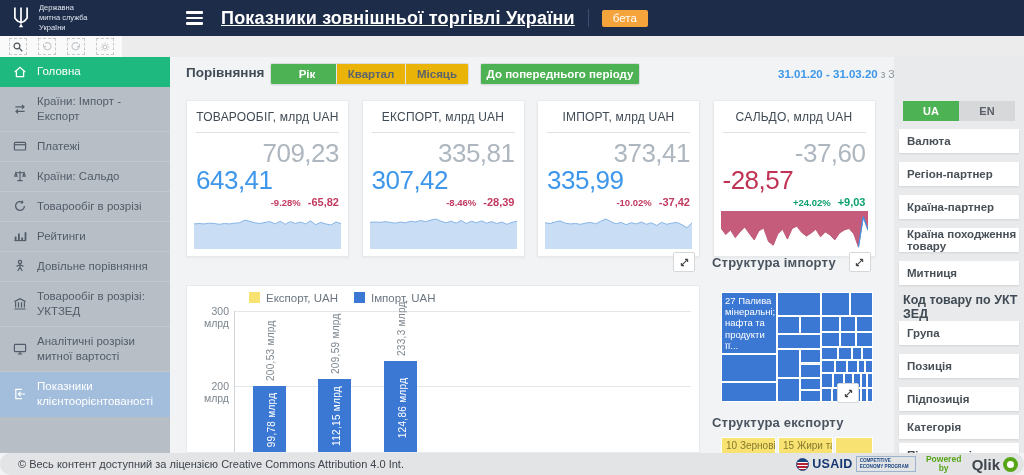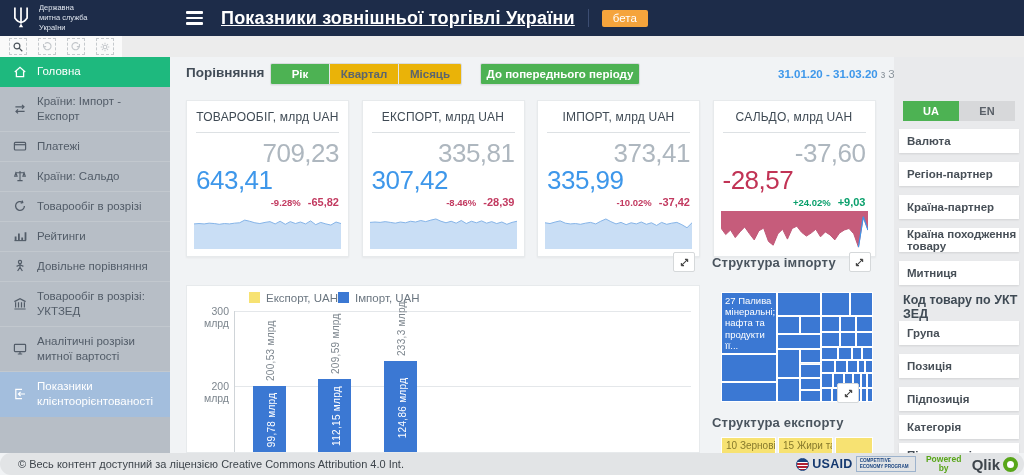--- a/index.html
+++ b/index.html
@@ -52,21 +52,21 @@
   .kprev{text-align:right;font-size:26px;color:#aeb7bf;padding-right:9px;margin-top:7px;line-height:1;letter-spacing:-.5px;}
   .kcur{font-size:26px;padding-left:9px;margin-top:1px;line-height:1;font-weight:500;letter-spacing:-.5px;}
   .c-blue{color:#3e97ea;} .c-red{color:#c13355;}
   .kdelta{text-align:right;font-size:11px;font-weight:bold;padding-right:9px;margin-top:3px;}
   .kpct{font-size:9.5px;margin-right:7px;}
   .d-red{color:#c23a60;} .d-green{color:#0aa06c;}
   .kspark{position:absolute;left:7px;right:7px;bottom:7px;height:38px;}
   .expand{position:absolute;right:4px;bottom:-16px;width:20px;height:18px;background:#fff;border:1px solid #d5d8da;border-radius:2px;display:flex;align-items:center;justify-content:center;color:#444;cursor:pointer;z-index:3;}
   
   .bpanel{position:absolute;left:16px;top:228px;width:514px;height:168px;background:#fff;border:1px solid #e7eaec;box-sizing:border-box;overflow:hidden;}
-  .legend{position:absolute;left:62px;top:6px;display:flex;font-size:11.5px;color:#6b7680;align-items:center;cursor:pointer;}
+  .legend{position:absolute;left:62px;top:6px;display:flex;gap:16px;font-size:11.5px;color:#6b7680;align-items:center;cursor:pointer;}
   .sw{width:11px;height:11px;display:inline-block;margin-right:6px;vertical-align:-1px;}
   .ylab{position:absolute;left:0;width:42px;text-align:right;font-size:10.5px;color:#7d868e;}
   .grid{position:absolute;left:47px;right:8px;height:1px;background:#e4e7ea;}
   .axis{position:absolute;left:47px;width:1px;background:#cfd4d8;}
   .bar{position:absolute;width:33px;background:#3b78d3;cursor:pointer;}
   .vwrap{position:absolute;transform:translate(-50%,-100%);}
   .vwrap-in{position:absolute;transform:translate(-50%,-50%);}
   .vtext{writing-mode:vertical-rl;transform:rotate(180deg);font-size:10px;color:#7d868e;white-space:nowrap;letter-spacing:.3px;display:block;}
   .vtext.white{color:#fff;}
   
@@ -238,21 +238,21 @@
             <path d="M12 7 H5.4 M7.6 4.8 L5.4 7 l2.2 2.2"></path>
           </svg>
         </span>
         <span>Показники клієнтоорієнтованості</span>
       </div>
     </div>
 
   <div class="main">
     <span class="comp-label">Порівняння</span>
     <div class="btn-group" style="left:100px;" id="period-group">
-        <div class="pbtn active" style="width: 58px;">Рік</div>
+        <div class="pbtn active" style="width: 58px; padding-left: 7px;">Рік</div>
         <div class="pbtn" style="width: 68px;">Квартал</div>
         <div class="pbtn" style="width: 62px;">Місяць</div>
       </div>
     <div class="btn-group" style="left:310px;" id="mode-group">
         <div class="pbtn active" style="width: 158px;">До попереднього періоду</div>
       </div>
     <span class="dates">
       <span class="dcur">31.01.20 - 31.03.20</span><span class="djoin">з</span><span class="dprev">31.01.19 - 31.03.19</span>
     </span>
     <span class="help">?</span>

